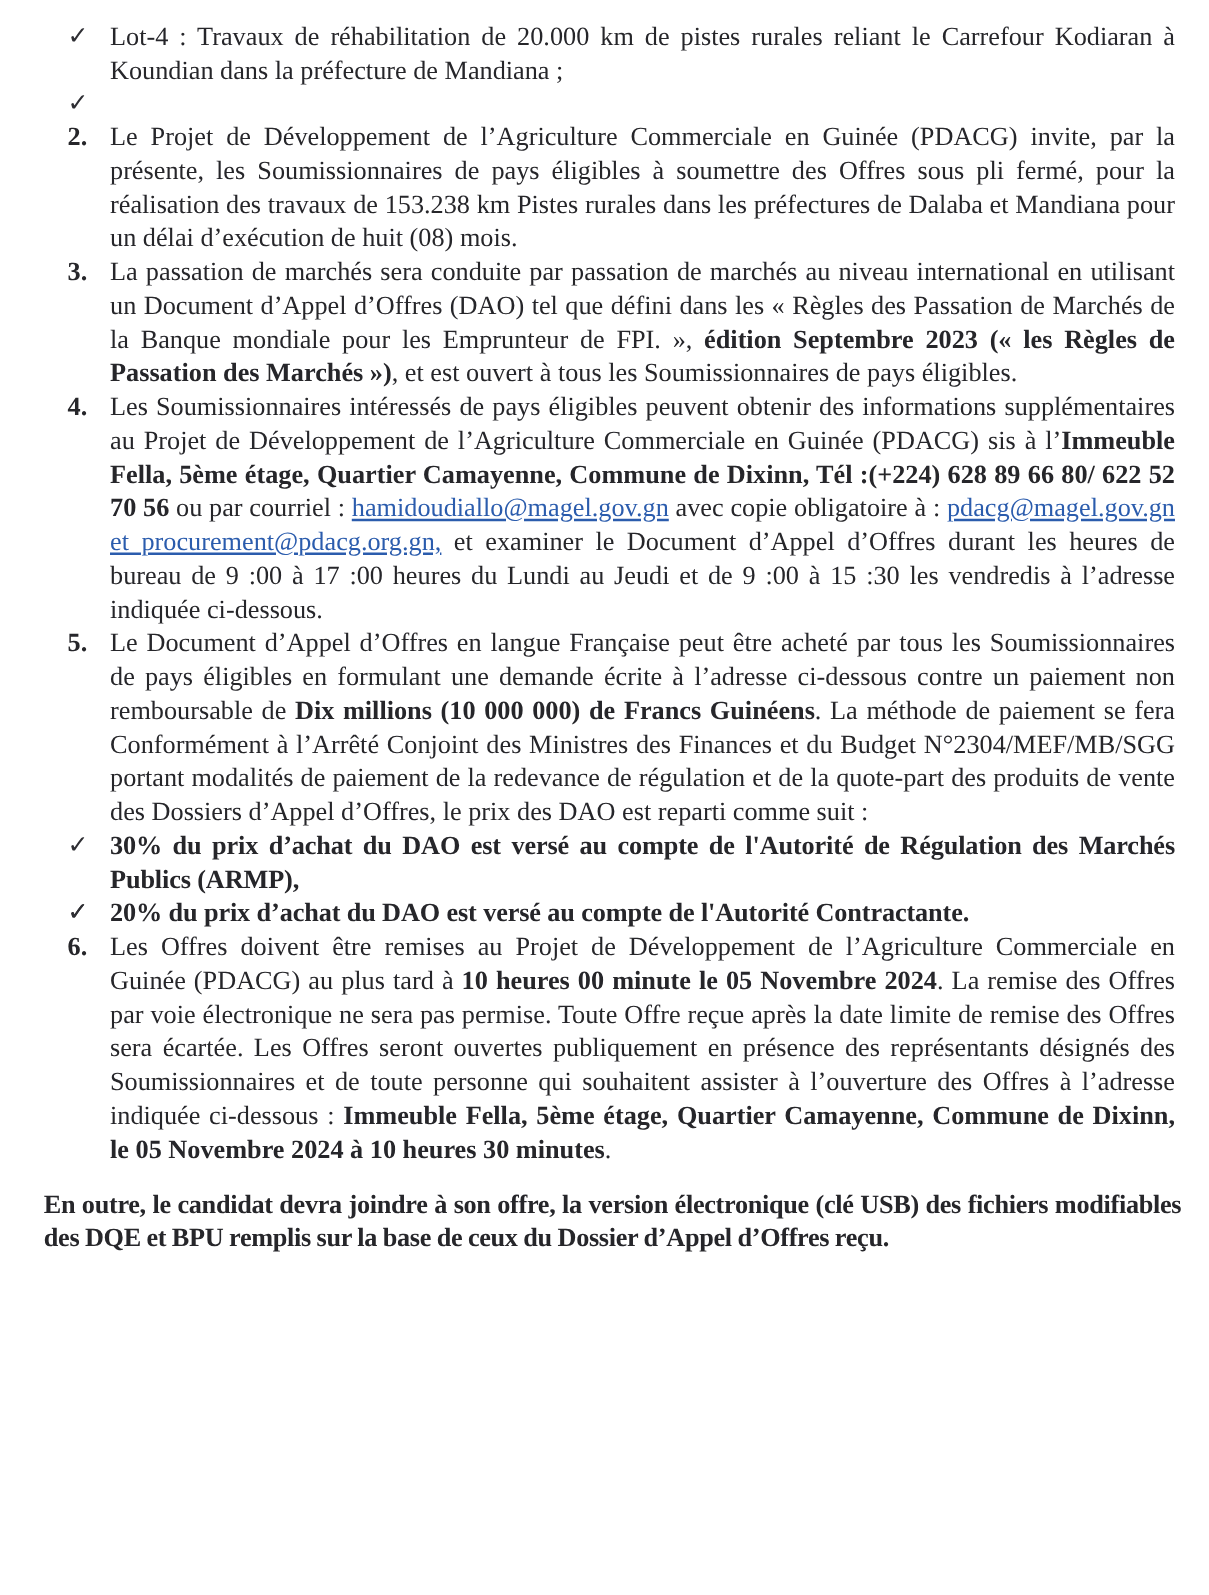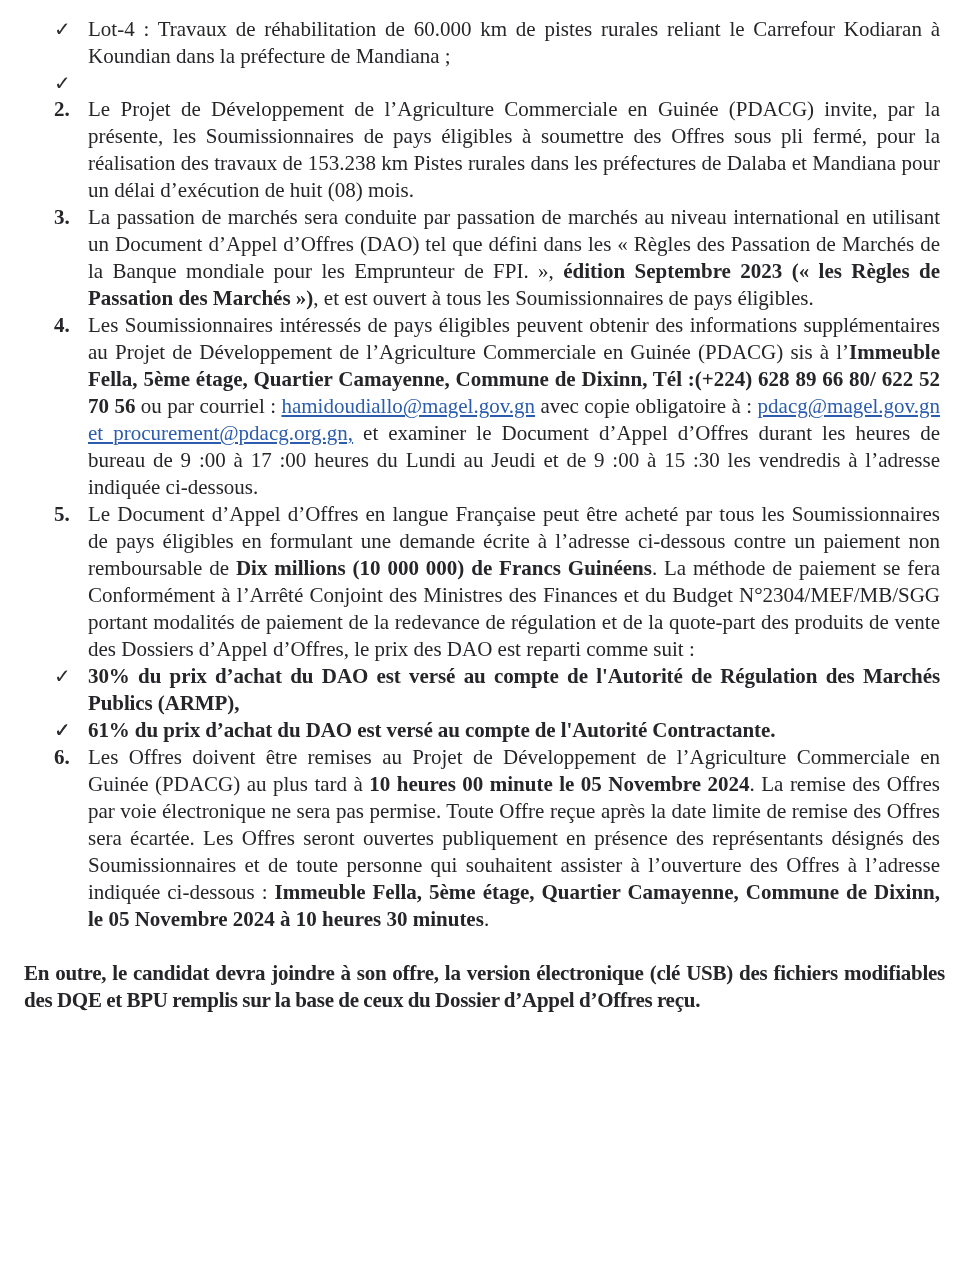--- a/index.html
+++ b/index.html
@@ -33,37 +33,37 @@
   .check > .marker{font-size:20px;color:#2e2e33;}
   .gap-before{margin-top:26px;}
   .bold-item .content{font-weight:bold;letter-spacing:-0.1px;}
   .b{font-weight:bold;}
   .lnk{
     font-weight:normal;
     text-decoration:underline;
     cursor:pointer;
   }
   .closing{
-    margin-top:27px;
-    padding-left:24px;
+    margin-top:17px;
+    padding-left:35px;
     padding-right:22px;
     font-weight:bold;
     text-align:justify;
     letter-spacing:-0.25px;
     word-spacing:-0.5px;
   }
 </style>
 </head>
 <body>
 
 <div class="page">
 
   <div class="item check">
     <span class="marker">✓</span>
-    <span class="content"><span>Lot-4 : Travaux de réhabilitation de 60.000 km de pistes rurales reliant le Carrefour Kodiaran à Koundian dans la préfecture de Mandiana ;</span></span>
+    <span class="content"><span>Lot-4 : Travaux de réhabilitation de 20.000 km de pistes rurales reliant le Carrefour Kodiaran à Koundian dans la préfecture de Mandiana ;</span></span>
   </div>
 
   <div class="item check">
     <span class="marker">✓</span>
   </div>
 
   <div class="item num gap-before">
     <span class="marker">2.</span>
     <span class="content"><span>Le Projet de Développement de l’Agriculture Commerciale en Guinée (PDACG) invite, par la présente, les Soumissionnaires de pays éligibles à soumettre des Offres sous pli fermé, pour la réalisation des travaux de 153.238 km Pistes rurales dans les préfectures de Dalaba et Mandiana pour un délai d’exécution de huit (08) mois.</span></span>
   </div>
@@ -87,21 +87,21 @@
     <span class="marker">✓</span>
     <span class="content"><span>30% du prix d’achat du DAO est versé au compte de l'Autorité de Régulation des Marchés Publics (ARMP),</span></span>
   </div>
 
   <div class="item check bold-item">
     <span class="marker">✓</span>
   </div>
 
   <div class="item check bold-item">
     <span class="marker">✓</span>
-    <span class="content"><span>61% du prix d’achat du DAO est versé au compte de l'Autorité Contractante.</span></span>
+    <span class="content"><span>20% du prix d’achat du DAO est versé au compte de l'Autorité Contractante.</span></span>
   </div>
 
   <div class="item num">
     <span class="marker">6.</span>
     <span class="content"><span>Les Offres doivent être remises au Projet de Développement de l’Agriculture Commerciale en Guinée (PDACG) au plus tard à </span><span class="b">10 heures 00 minute le 05 Novembre 2024</span><span>. La remise des Offres par voie électronique ne sera pas permise. Toute Offre reçue après la date limite de remise des Offres sera écartée. Les Offres seront ouvertes publiquement en présence des représentants désignés des Soumissionnaires et de toute personne qui souhaitent assister à l’ouverture des Offres à l’adresse indiquée ci-dessous : </span><span class="b">Immeuble Fella, 5ème étage, Quartier Camayenne, Commune de Dixinn, le 05 Novembre 2024 à 10 heures 30 minutes</span><span>.</span></span>
   </div>
 
   <div class="closing">
     <span class="content"><span>En outre, le candidat devra joindre à son offre, la version électronique (clé USB) des fichiers modifiables des DQE et BPU remplis sur la base de ceux du Dossier d’Appel d’Offres reçu.</span></span>
   </div>

